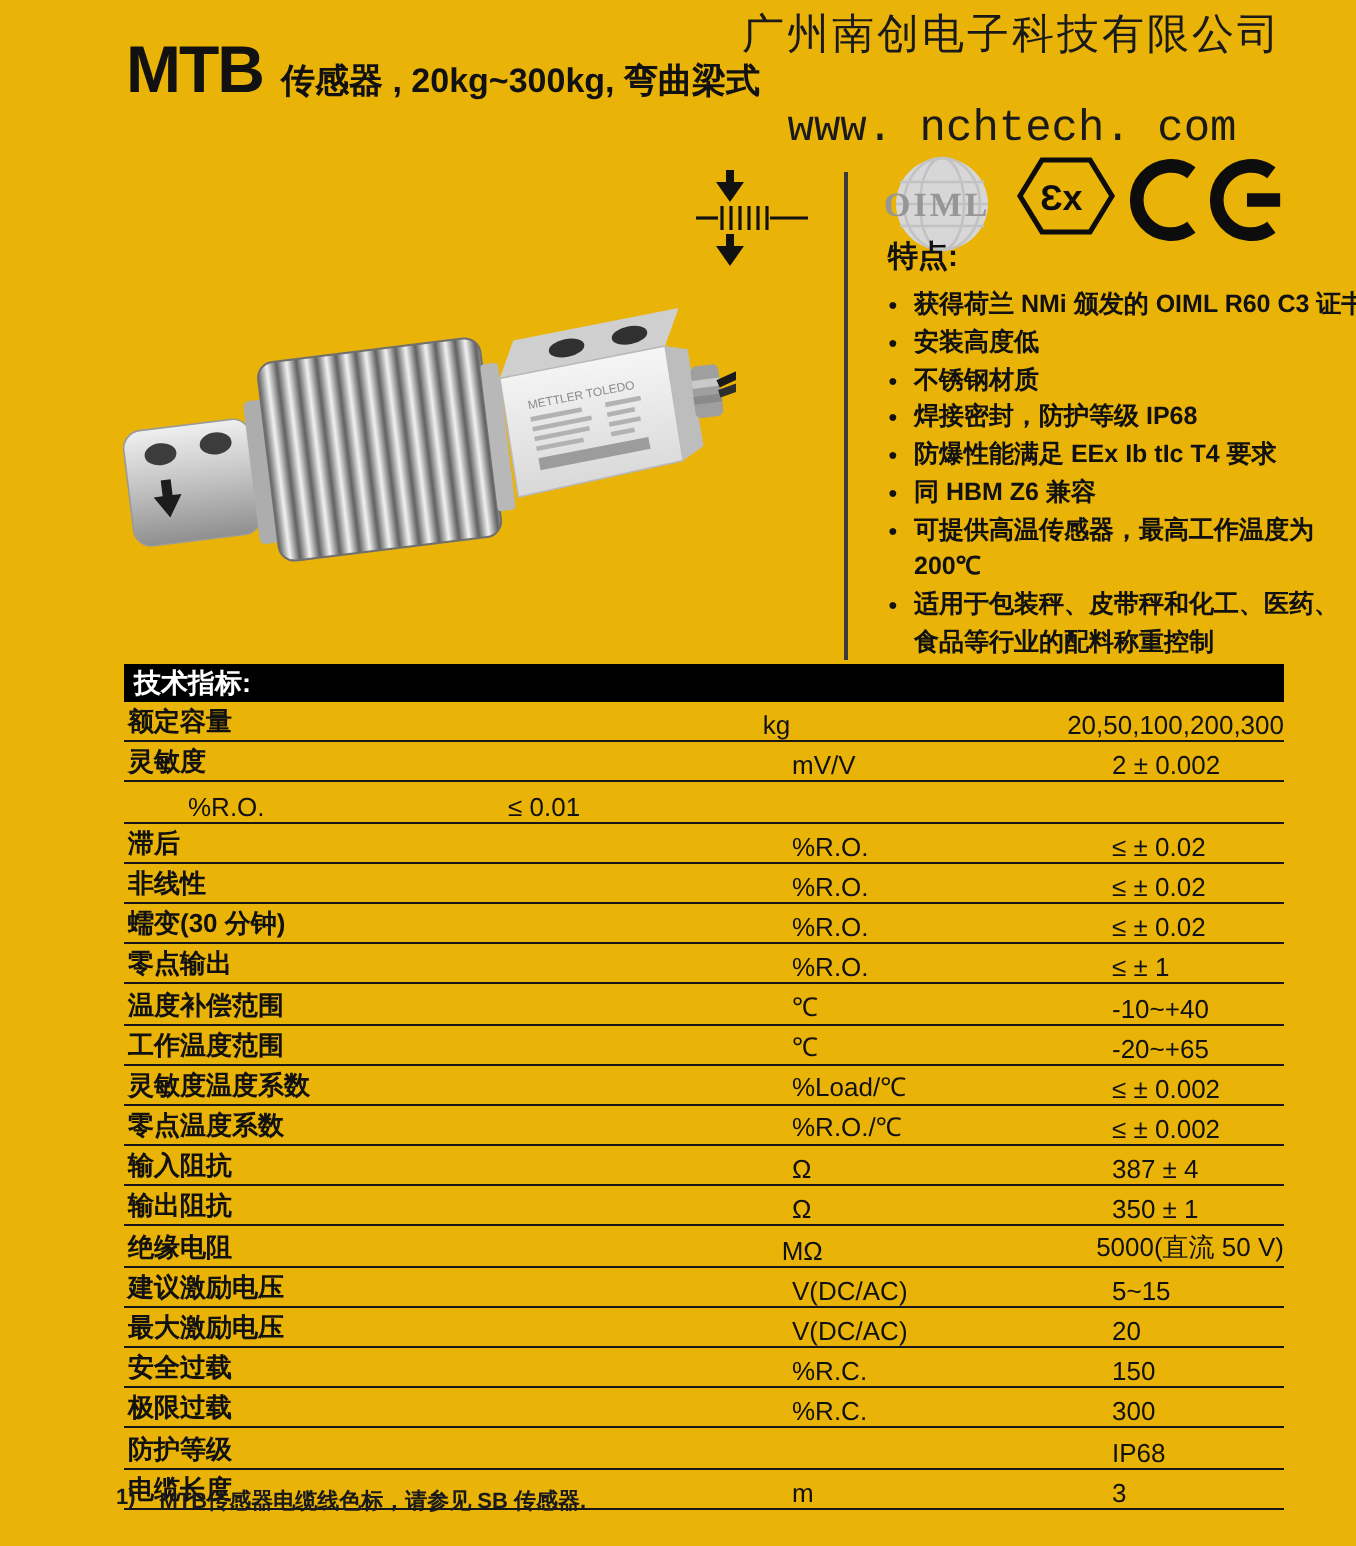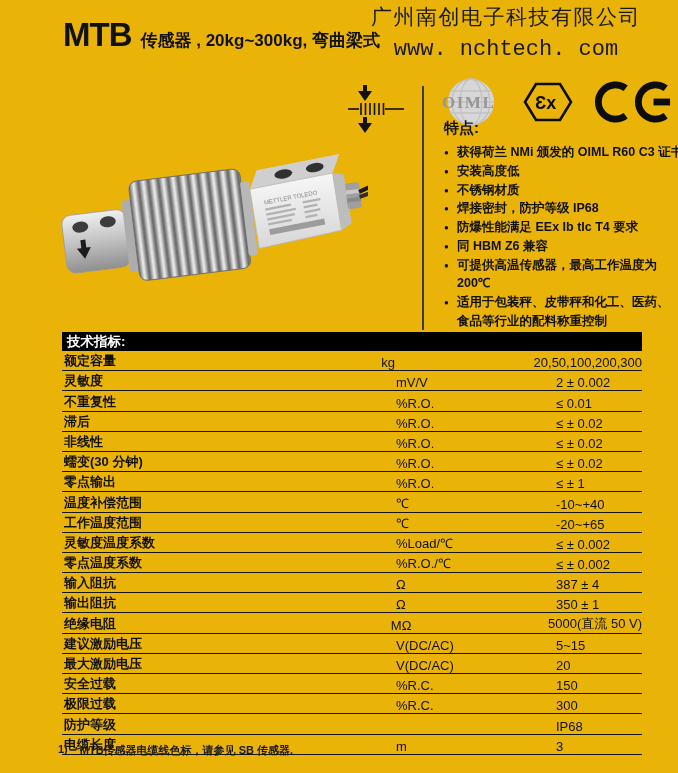--- a/index.html
+++ b/index.html
@@ -5,27 +5,27 @@
   html,body { margin:0; padding:0; background:#fff; }
   .page { position:relative; width:678px; height:773px; background:#eab308;
           font-family:"Liberation Sans", sans-serif; color:#111; overflow:hidden; }
 
   
   .title-row { position:absolute; left:63px; top:18px; display:flex; align-items:baseline; gap:9px; }
   .product-code { font-size:33px; font-weight:800; letter-spacing:-1px; line-height:1; }
   .product-subtitle { font-size:17px; font-weight:700; }
   .company { position:absolute; top:3px; right:37px; text-align:center; }
   .company-name { font-family:"Liberation Serif", serif; font-size:21px; letter-spacing:1.5px; color:#1a1a1a; }
-  .website { font-family:"Liberation Mono", monospace; font-size:22px; margin-top:6px; color:#1a1a1a; }
+  .website { font-family:"Liberation Mono", monospace; font-size:22px; margin-top:21px; color:#1a1a1a; }
 
   
   .product-svg { position:absolute; left:56px; top:112px; width:312px; height:205px; }
   .load-icon { position:absolute; left:347px; top:85px; width:58px; height:48px; }
   .divider-v { position:absolute; left:422px; top:86px; width:1.5px; height:244px; background:#3a3a3a; }
-  .logos { position:absolute; left:441px; top:77px; display:flex; align-items:center; gap:19px; }
+  .logos { position:absolute; left:441px; top:77px; display:flex; gap:4px; }
   .oiml { width:62px; height:50px; }
   .exmark { width:52px; height:42px; }
   .cemark { width:80px; height:46px; }
 
   
   .features { position:absolute; left:444px; top:119px; width:240px; }
   .features-heading { font-size:15px; font-weight:800; margin-bottom:5px; }
   .feature-item { display:flex; font-size:12.5px; font-weight:700; line-height:1.5; }
   .bullet { width:13px; font-size:8px; padding-top:4px; flex:none; }
   .ftext { flex:1; white-space:pre-line; }
@@ -203,21 +203,20 @@
           <div class="tcell tlabel">额定容量</div>
           <div class="tcell tunit">kg</div>
           <div class="tcell tvalue">20,50,100,200,300</div>
         </div>
         <div class="trow">
           <div class="tcell tlabel">灵敏度</div>
           <div class="tcell tunit">mV/V</div>
           <div class="tcell tvalue">2 ± 0.002</div>
         </div>
         <div class="trow">
-          <div class="tcell tlabel">不重复性</div>
           <div class="tcell tunit">%R.O.</div>
           <div class="tcell tvalue">≤ 0.01</div>
         </div>
         <div class="trow">
           <div class="tcell tlabel">滞后</div>
           <div class="tcell tunit">%R.O.</div>
           <div class="tcell tvalue">≤ ± 0.02</div>
         </div>
         <div class="trow">
           <div class="tcell tlabel">非线性</div>

